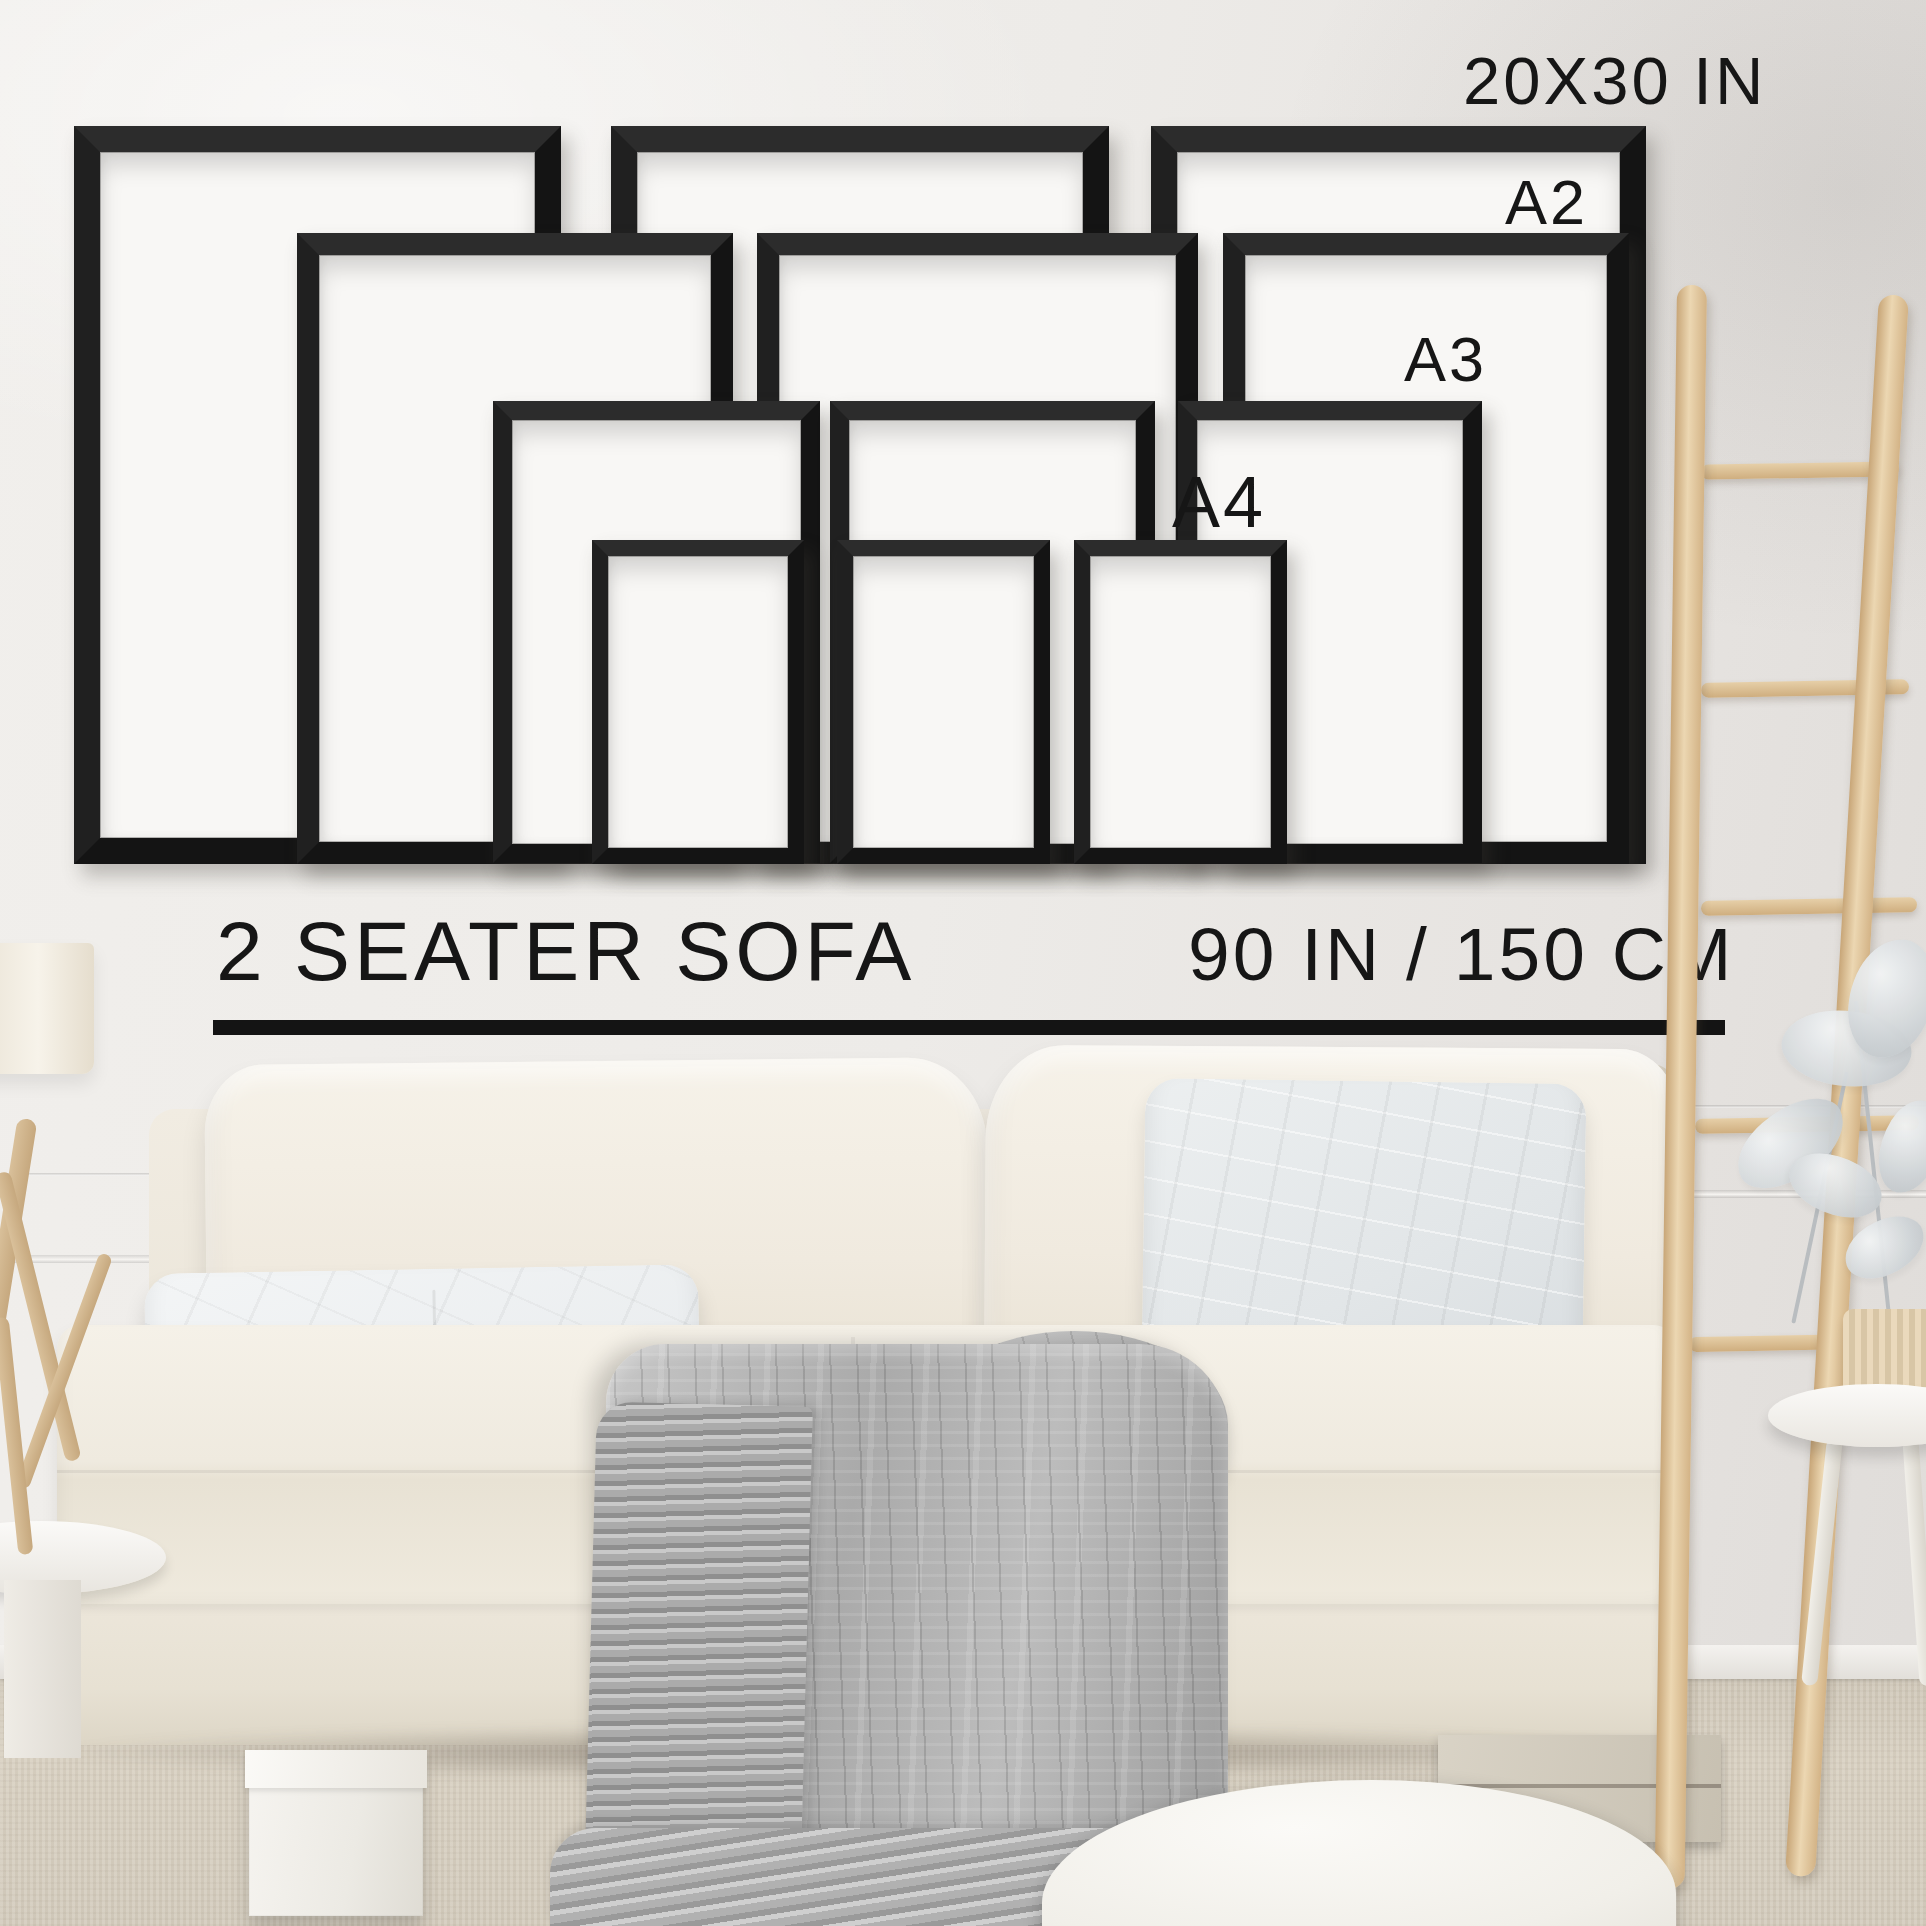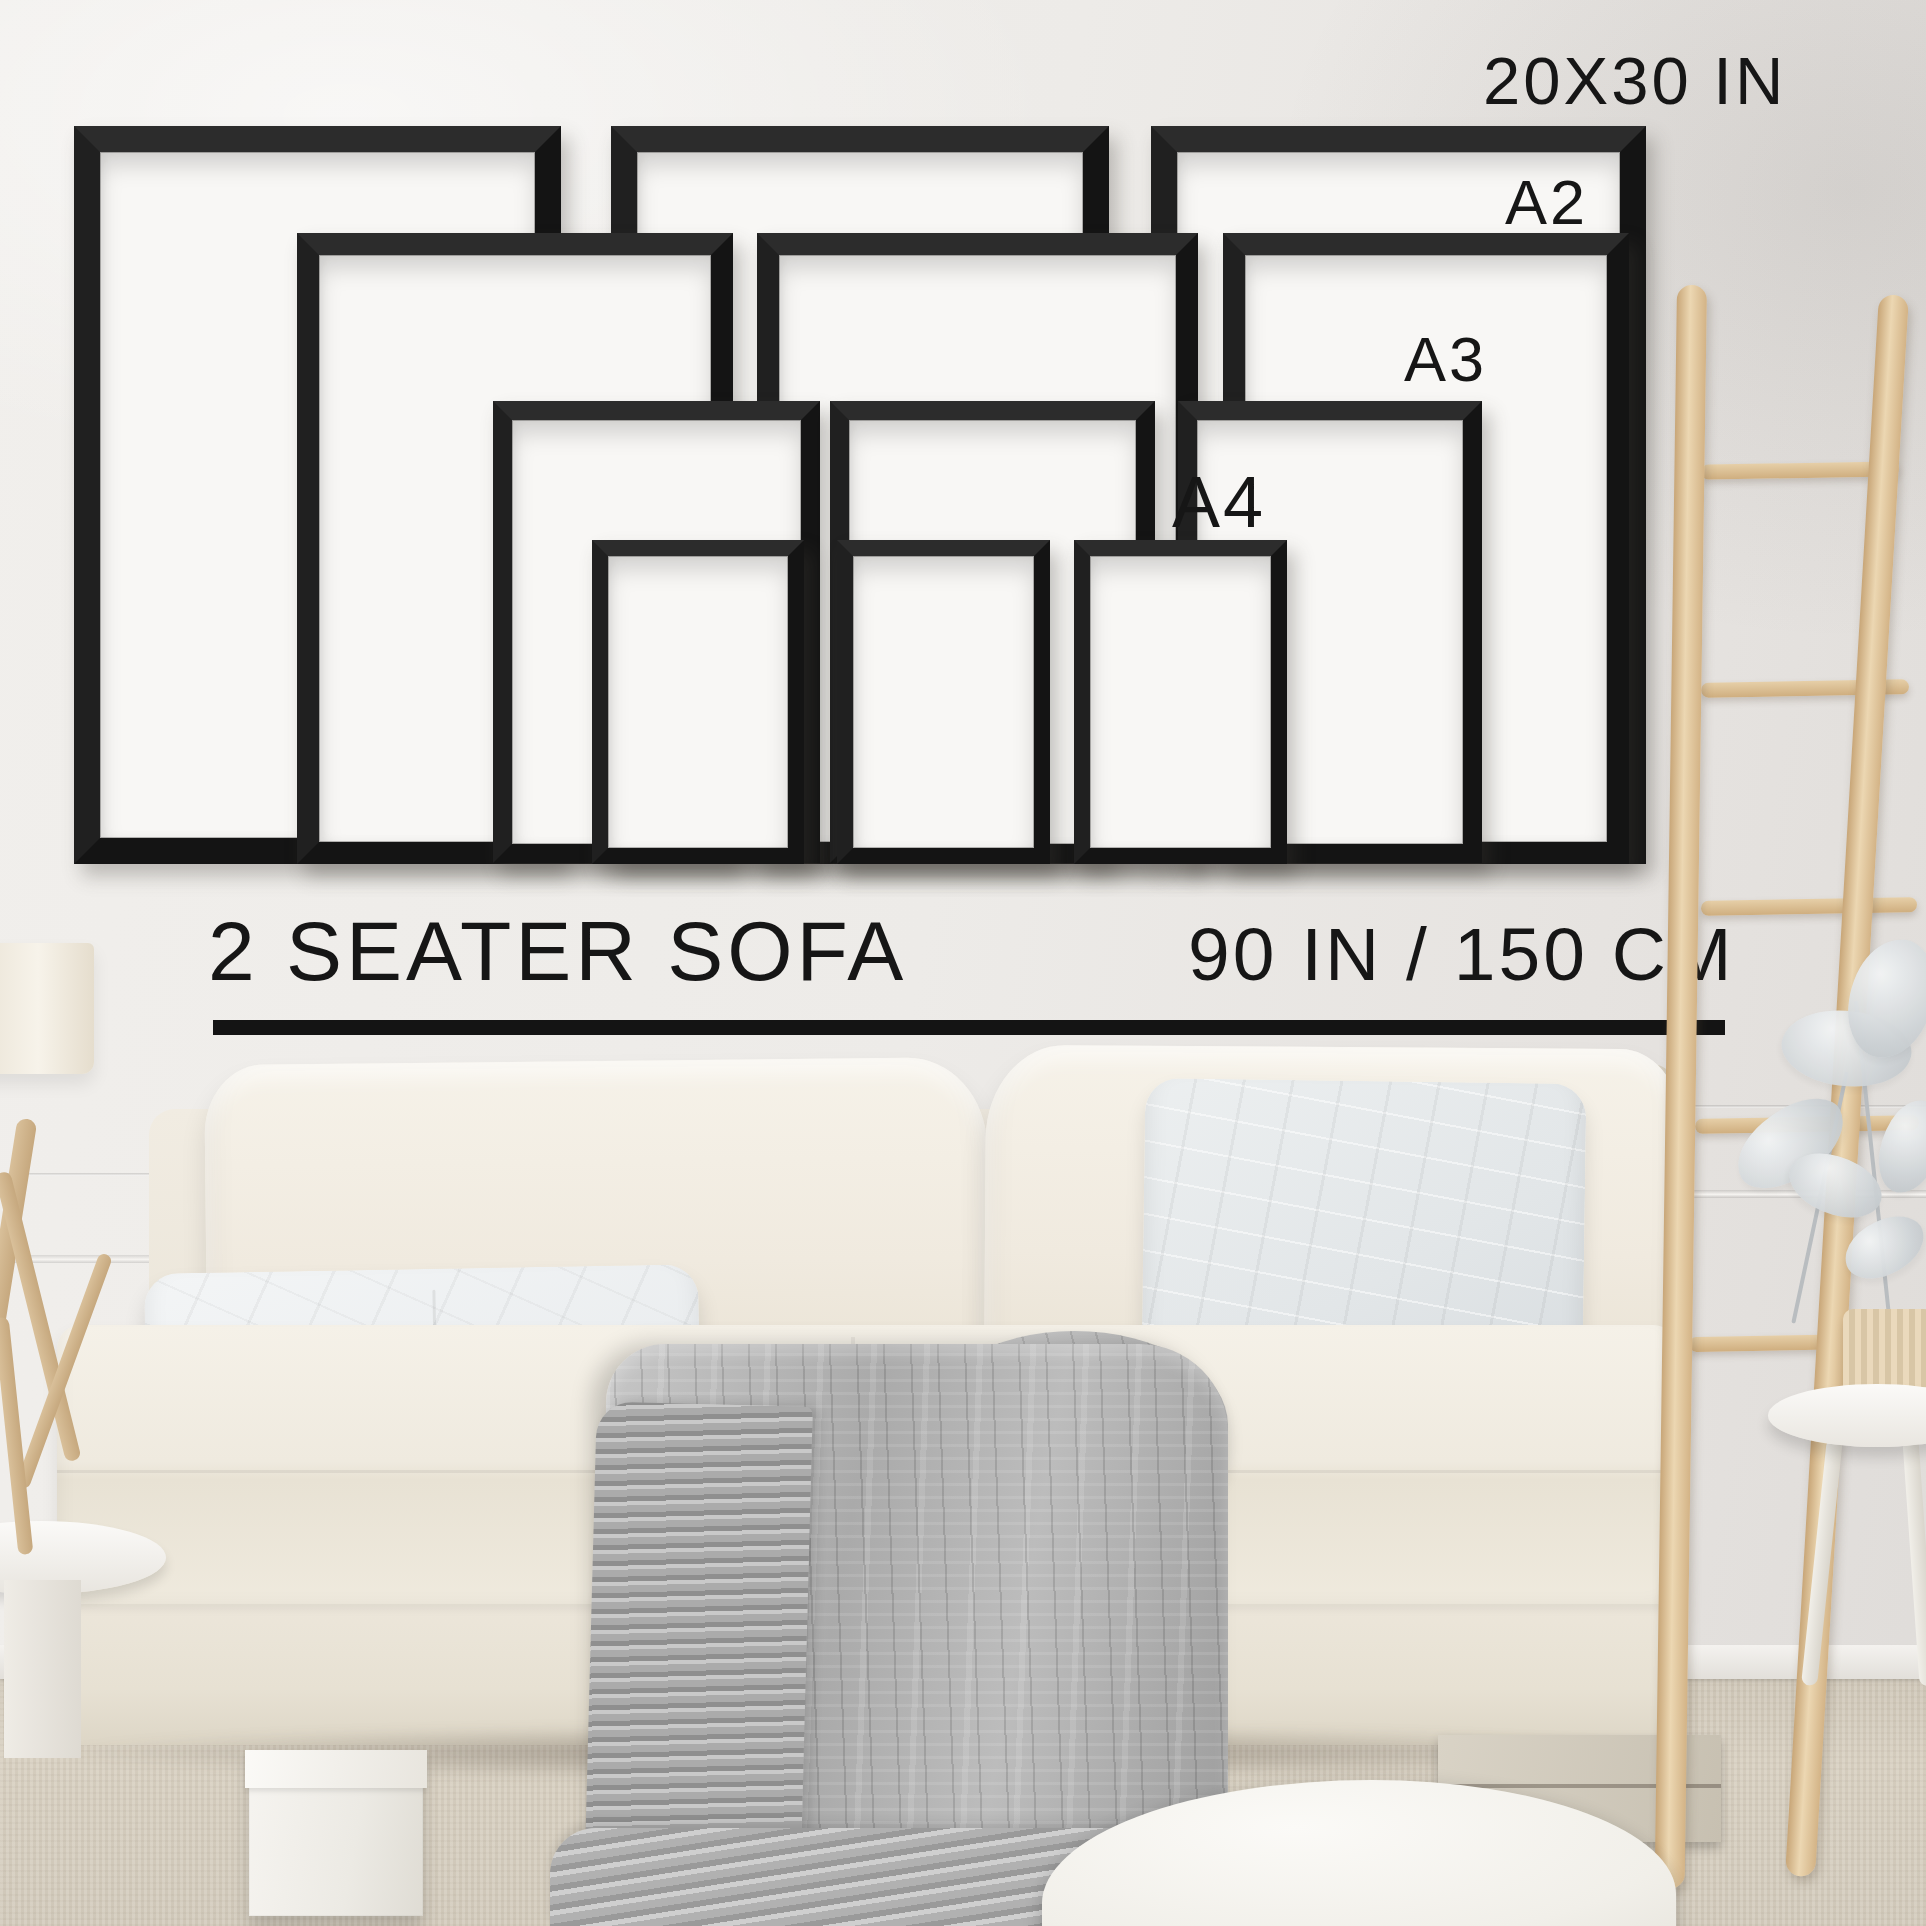--- a/index.html
+++ b/index.html
@@ -144,26 +144,26 @@
   <div class="frame sz-a2" style="left:1223px;top:233px;width:406px;height:631px;"></div>
 
   <div class="frame sz-a3" style="left:493px;top:401px;width:327px;height:462px;"></div>
   <div class="frame sz-a3" style="left:830px;top:401px;width:325px;height:462px;"></div>
   <div class="frame sz-a3" style="left:1178px;top:401px;width:304px;height:462px;"></div>
 
   <div class="frame sz-a4" style="left:592px;top:540px;width:212px;height:324px;"></div>
   <div class="frame sz-a4" style="left:837px;top:540px;width:213px;height:324px;"></div>
   <div class="frame sz-a4" style="left:1074px;top:540px;width:213px;height:324px;"></div>
 
-  <div class="ovl" style="left:1463px;top:42px;font-size:67px;margin-left:20px;">20X30 IN</div>
+  <div class="ovl" style="left:1463px;top:42px;font-size:67px;">20X30 IN</div>
   <div class="ovl" style="left:1505px;top:166px;font-size:63px;">A2</div>
   <div class="ovl" style="left:1404px;top:323px;font-size:63px;">A3</div>
   <div class="ovl" style="left:1172px;top:461px;font-size:72px;">A4</div>
 
-  <div class="ovl" style="left:208px;top:903px;font-size:84px;letter-spacing:4px;">2 SEATER SOFA</div>
+  <div class="ovl" style="left:216px;top:903px;font-size:84px;letter-spacing:4px;">2 SEATER SOFA</div>
   <div class="ovl" style="left:1188px;top:911px;font-size:75px;">90 IN / 150 CM</div>
   <div class="underline"></div>
 
   <div class="sofa-back"></div>
   <div class="sofa-side-r"></div>
   <div class="cushion cl"></div>
   <div class="cushion cr"></div>
   <div class="pillow pl"></div>
   <div class="pillow pr"></div>
   <div class="seat"></div>

